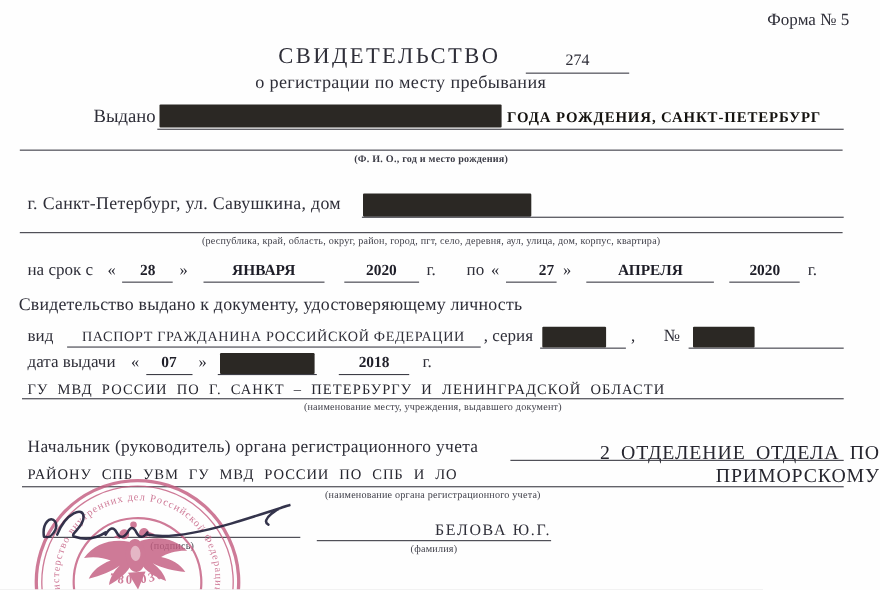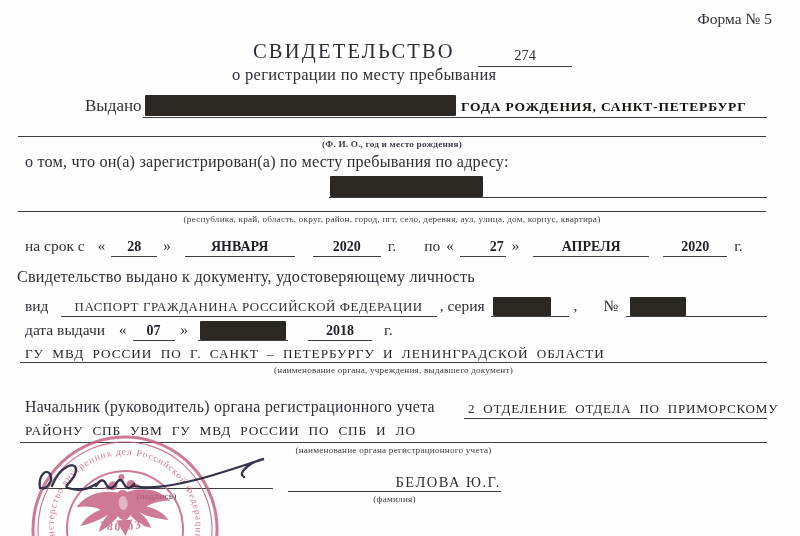--- a/index.html
+++ b/index.html
@@ -31,21 +31,21 @@
     border-bottom:1.2px solid var(--line); padding-bottom:2px;}
   .subtitle{left:232px; top:65px; font-size:16.5px; letter-spacing:.3px;}
   .issued-label{left:85px; top:96px; font-size:17px;}
   .issued-suffix{left:461px; top:99px; font-size:13.5px; font-weight:bold;
     letter-spacing:.8px; color:var(--bold-ink);}
   .statement{left:25px; top:153px; font-size:16.2px; letter-spacing:.2px;}
   .address-prefix{left:25px; top:176px; font-size:16.2px; letter-spacing:.3px;}
   .body-text{font-size:16.2px; letter-spacing:.2px;}
   .authority{left:25px; top:346px; font-size:13.2px; letter-spacing:1px; word-spacing:4px; color:#26262f;}
   .chief-label{left:25px; top:398px; font-size:15.8px; letter-spacing:.3px;}
-  .chief-v1{left:468px; top:401px; font-size:13px; letter-spacing:.8px; word-spacing:4px; color:#26262f;text-align:right;}
+  .chief-v1{left:468px; top:401px; font-size:18px; letter-spacing:.8px; word-spacing:4px; color:#26262f;text-align:right;}
   .chief-v2{left:25px; top:423px; font-size:13.3px; letter-spacing:.8px; word-spacing:5px; color:#26262f;}
   .surname{left:288px; top:474px; width:213px; text-align:right; font-size:14.5px; letter-spacing:1.5px;}
   .stamp-svg{position:absolute; left:25px; top:434px; z-index:3; pointer-events:none;}
   .stamp-svg .s-stroke{stroke:var(--stamp); fill:none;}
   .stamp-svg .s-fill{fill:var(--stamp);}
   .sig-svg{position:absolute; left:32px; top:450px; z-index:4; pointer-events:none;}
   .sig-svg path{stroke:var(--signature); fill:none; stroke-width:2.3; stroke-linecap:round; opacity:.92;}
 </style>
 </head>
 <body>
@@ -58,21 +58,21 @@
   <div class="abs subtitle">о регистрации по месту пребывания</div>
 
   <div class="abs issued-label">Выдано</div>
   <div class="abs bar" style="left:145px; top:95px; width:311px; height:21px;"></div>
   <div class="abs issued-suffix">ГОДА РОЖДЕНИЯ, САНКТ-ПЕТЕРБУРГ</div>
   <div class="uline" style="left:143px; top:117px; width:624px;"></div>
 
   <div class="uline" style="left:18px; top:136px; width:748px;"></div>
   <div class="caption" style="left:18px; top:139px; width:748px;font-weight:bold;">(Ф. И. О., год и место рождения)</div>
 
-  <div class="abs statement">о том, что он(а) зарегистрирован(а) по месту пребывания по адресу:</div>
+  <div class="abs address-prefix">г. Санкт-Петербург, ул. Савушкина, дом</div>
   <div class="abs bar" style="left:330px; top:176px; width:153px; height:21px;"></div>
   <div class="uline" style="left:329px; top:197px; width:438px;"></div>
 
   <div class="uline" style="left:18px; top:211px; width:748px;"></div>
   <div class="caption" style="left:18px; top:214px; width:748px;">(республика, край, область, округ, район, город, пгт, село, деревня, аул, улица, дом, корпус, квартира)</div>
 
   <div class="row" style="left:25px; top:237px; width:742px; font-size:15.5px;">
     <span>на срок с</span>
     <span class="q" style="margin-left:13px;">«</span>
     <span class="cell val" style="width:42px; margin-left:6px;">28</span>
@@ -112,21 +112,21 @@
     <span class="q" style="margin-left:6px;">»</span>
     <span class="cell empty" style="width:86px; margin-left:10px;">
       <span class="bar" style="left:2px; right:2px; width:auto;"></span>
     </span>
     <span class="cell val" style="width:60px; margin-left:20px;">2018</span>
     <span style="margin-left:12px;">г.</span>
   </div>
 
   <div class="abs authority">ГУ МВД РОССИИ ПО Г. САНКТ – ПЕТЕРБУРГУ И ЛЕНИНГРАДСКОЙ ОБЛАСТИ</div>
   <div class="uline" style="left:20px; top:362px; width:747px;"></div>
-  <div class="caption" style="left:20px; top:365px; width:747px;">(наименование органа, учреждения, выдавшего документ)</div>
+  <div class="caption" style="left:20px; top:365px; width:747px;">(наименование месту, учреждения, выдавшего документ)</div>
 
   <div class="abs chief-label">Начальник (руководитель) органа регистрационного учета</div>
   <div class="abs chief-v1">2 ОТДЕЛЕНИЕ ОТДЕЛА ПО ПРИМОРСКОМУ</div>
   <div class="uline" style="left:464px; top:418px; width:303px;"></div>
   <div class="abs chief-v2">РАЙОНУ СПБ УВМ ГУ МВД РОССИИ ПО СПБ И ЛО</div>
   <div class="uline" style="left:20px; top:442px; width:747px;"></div>
   <div class="caption" style="left:20px; top:445px; width:747px;">(наименование органа регистрационного учета)</div>
 
   <div class="uline" style="left:40px; top:488px; width:233px; z-index:2;"></div>
   <div class="caption" style="left:40px; top:491px; width:233px; z-index:2;">(подпись)</div>

